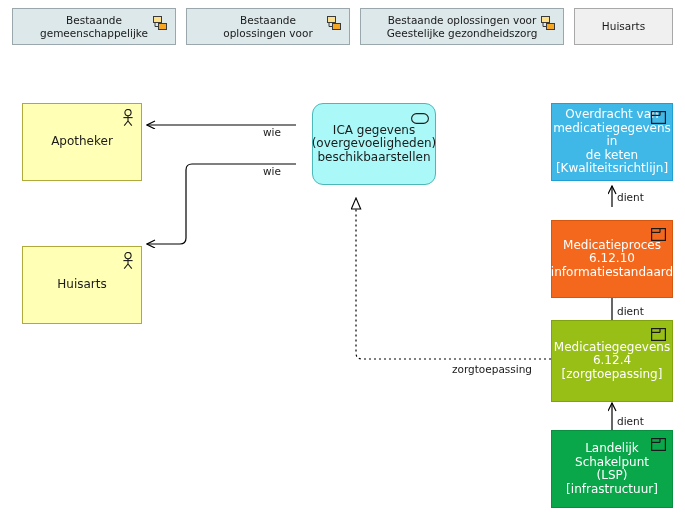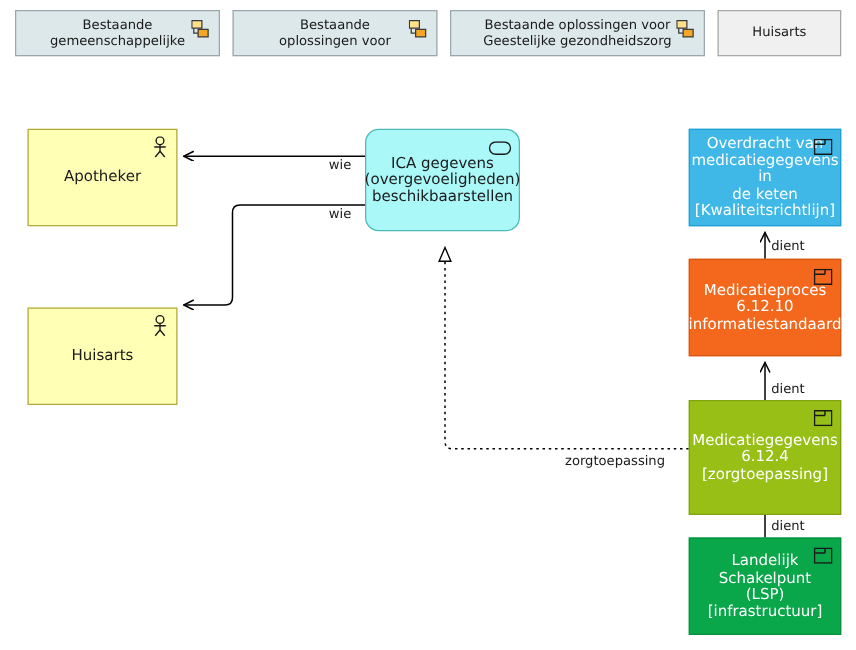--- a/index.html
+++ b/index.html
@@ -217,21 +217,21 @@
       <svg width="14" height="18" viewBox="0 0 14 18">
         <circle cx="7" cy="3.6" r="3.1" fill="none" stroke="#1a1a1a" stroke-width="1.1"></circle>
         <line x1="7" y1="6.8" x2="7" y2="12.2" stroke="#1a1a1a" stroke-width="1.1"></line>
         <line x1="2.4" y1="8.6" x2="11.6" y2="8.6" stroke="#1a1a1a" stroke-width="1.1"></line>
         <line x1="7" y1="12" x2="3.2" y2="16.6" stroke="#1a1a1a" stroke-width="1.1"></line>
         <line x1="7" y1="12" x2="10.8" y2="16.6" stroke="#1a1a1a" stroke-width="1.1"></line>
       </svg>
     </span>
   </div>
 
-  <div class="node service-node" style="left:292px; top:51px; width:124px; height:82px;">
+  <div class="node service-node" style="left:312px; top:51px; width:124px; height:82px;">
     <span class="node-label">ICA gegevens
 (overgevoeligheden)
 beschikbaarstellen</span>
     <span class="node-icon">
       <svg width="18" height="11" viewBox="0 0 18 11">
         <rect x="0.6" y="0.6" width="16.8" height="9.8" rx="4.9" ry="4.9" fill="none" stroke="#1a1a1a" stroke-width="1.1"></rect>
       </svg>
     </span>
   </div>
 
@@ -242,34 +242,34 @@
 [Kwaliteitsrichtlijn]</span>
     <span class="node-icon">
       <svg width="15" height="13" viewBox="0 0 15 13">
         <rect x="0.6" y="0.6" width="13.8" height="11.8" fill="none" stroke="#1a1a1a" stroke-width="1.2"></rect>
         <line x1="0.6" y1="4.4" x2="9" y2="4.4" stroke="#1a1a1a" stroke-width="1.2"></line>
         <line x1="9" y1="0.6" x2="9" y2="4.4" stroke="#1a1a1a" stroke-width="1.2"></line>
       </svg>
     </span>
   </div>
 
-  <div class="node obj-node" style="left:551px; top:155px; width:122px; height:78px; background:#f4681d; border:1px solid #d4560f;">
+  <div class="node obj-node" style="left:551px; top:168px; width:122px; height:78px; background:#f4681d; border:1px solid #d4560f;">
     <span class="node-label">Medicatieproces
 6.12.10
 [informatiestandaard]</span>
     <span class="node-icon">
       <svg width="15" height="13" viewBox="0 0 15 13">
         <rect x="0.6" y="0.6" width="13.8" height="11.8" fill="none" stroke="#1a1a1a" stroke-width="1.2"></rect>
         <line x1="0.6" y1="4.4" x2="9" y2="4.4" stroke="#1a1a1a" stroke-width="1.2"></line>
         <line x1="9" y1="0.6" x2="9" y2="4.4" stroke="#1a1a1a" stroke-width="1.2"></line>
       </svg>
     </span>
   </div>
 
-  <div class="node obj-node" style="left:551px; top:268px; width:122px; height:92px; background:#97bf16; border:1px solid #7fa20e;">
+  <div class="node obj-node" style="left:551px; top:268px; width:122px; height:82px; background:#97bf16; border:1px solid #7fa20e;">
     <span class="node-label">Medicatiegegevens
 6.12.4
 [zorgtoepassing]</span>
     <span class="node-icon">
       <svg width="15" height="13" viewBox="0 0 15 13">
         <rect x="0.6" y="0.6" width="13.8" height="11.8" fill="none" stroke="#1a1a1a" stroke-width="1.2"></rect>
         <line x1="0.6" y1="4.4" x2="9" y2="4.4" stroke="#1a1a1a" stroke-width="1.2"></line>
         <line x1="9" y1="0.6" x2="9" y2="4.4" stroke="#1a1a1a" stroke-width="1.2"></line>
       </svg>
     </span>

